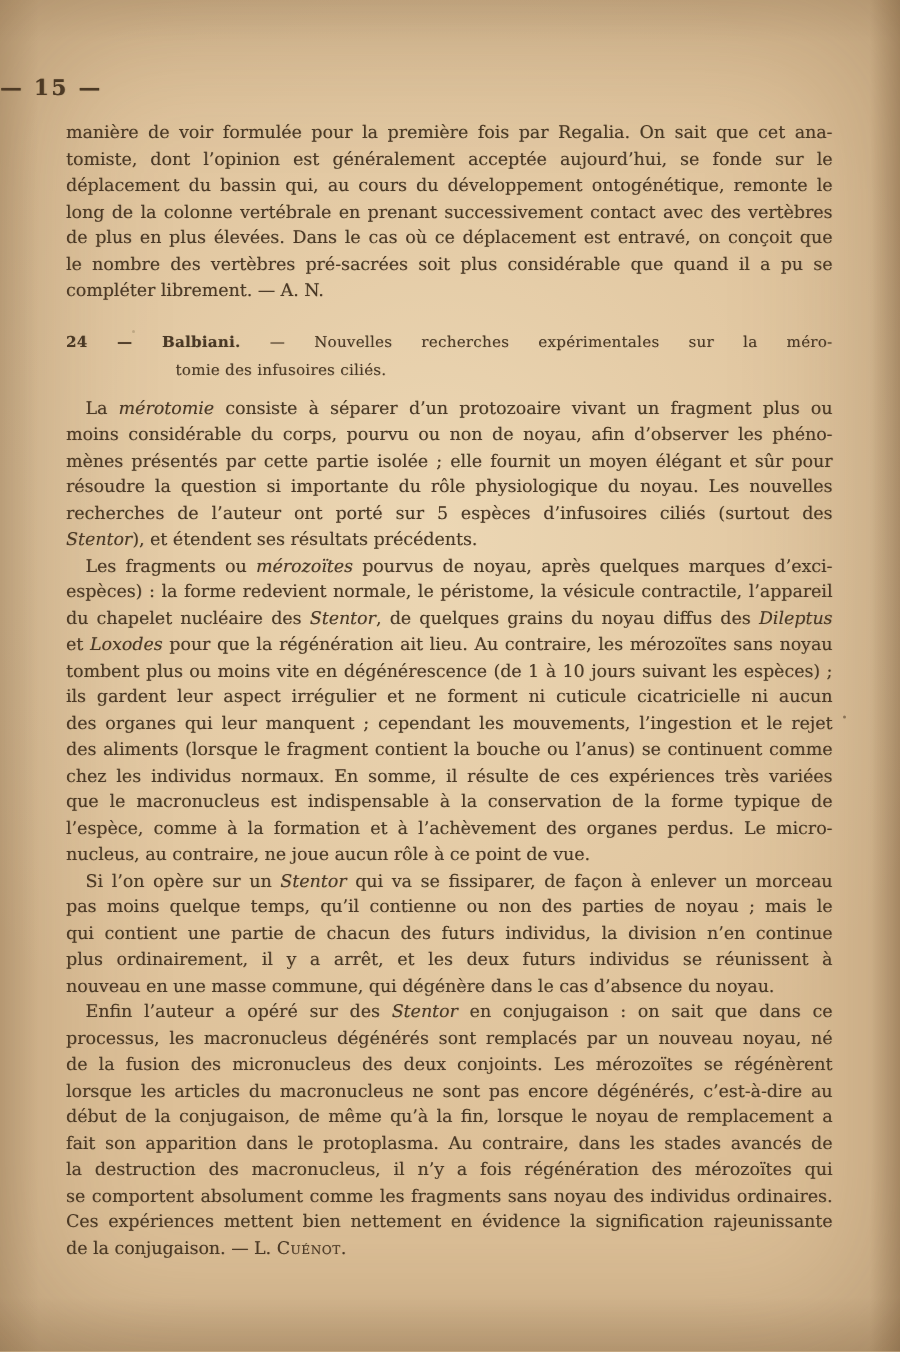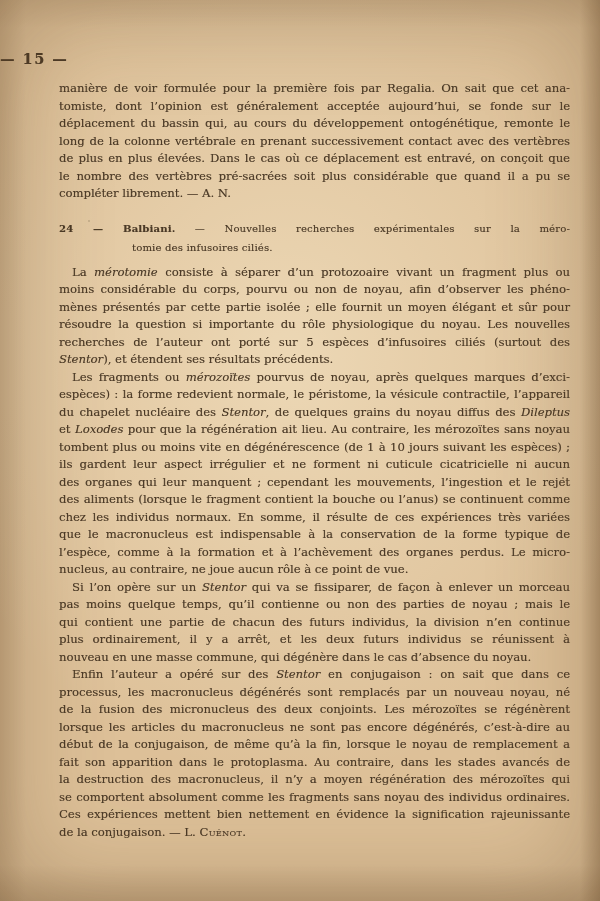--- a/index.html
+++ b/index.html
@@ -23,21 +23,21 @@
     pointer-events: none;
   }
   .pagenum {
     position: absolute; top: 50px; left: 0; width: 100%;
     text-align: left;
     font-size: 14.5px; font-weight: bold;
     letter-spacing: 1.5px;
     text-shadow: 0.3px 0.3px 0.6px rgba(74,57,38,0.5);
   }
   .text-col {
-    position: absolute; left: 59px; top: 80px; width: 511px;
+    position: absolute; left: 44px; top: 80px; width: 511px;
     font-size: 11.6px;
     line-height: 17.5px;
     text-shadow: 0.3px 0.3px 0.55px rgba(74,57,38,0.42);
   }
   .line {
     text-align: justify;
     text-align-last: justify;
   }
   .line.last { text-align-last: left; }
   .line.first { text-indent: 13px; }
@@ -113,21 +113,21 @@
       <div class="line"><span class="">plus ordinairement, il y a arrêt, et les deux futurs individus se réunissent à</span></div>
       <div class="line last"><span class="">nouveau en une masse commune, qui dégénère dans le cas d’absence du noyau.</span></div>
     </div>
     <div class="paragraph">
       <div class="line first"><span class="">Enfin l’auteur a opéré sur des </span><span class="i">Stentor</span><span class=""> en conjugaison : on sait que dans ce</span></div>
       <div class="line"><span class="">processus, les macronucleus dégénérés sont remplacés par un nouveau noyau, né</span></div>
       <div class="line"><span class="">de la fusion des micronucleus des deux conjoints. Les mérozoïtes se régénèrent</span></div>
       <div class="line"><span class="">lorsque les articles du macronucleus ne sont pas encore dégénérés, c’est-à-dire au</span></div>
       <div class="line"><span class="">début de la conjugaison, de même qu’à la fin, lorsque le noyau de remplacement a</span></div>
       <div class="line"><span class="">fait son apparition dans le protoplasma. Au contraire, dans les stades avancés de</span></div>
-      <div class="line"><span class="">la destruction des macronucleus, il n’y a moyen régénération des mérozoïtes qui</span></div>
+      <div class="line"><span class="">la destruction des macronucleus, il n’y a fois régénération des mérozoïtes qui</span></div>
       <div class="line"><span class="">se comportent absolument comme les fragments sans noyau des individus ordinaires.</span></div>
       <div class="line"><span class="">Ces expériences mettent bien nettement en évidence la signification rajeunissante</span></div>
       <div class="line last"><span class="">de la conjugaison. — L. </span><span class="sc">Cuénot</span><span class="">.</span></div>
     </div>
   </div>
 
 <div class="speck speck1"></div>
 <div class="speck speck2"></div>
 <div class="vignette"></div>
 

